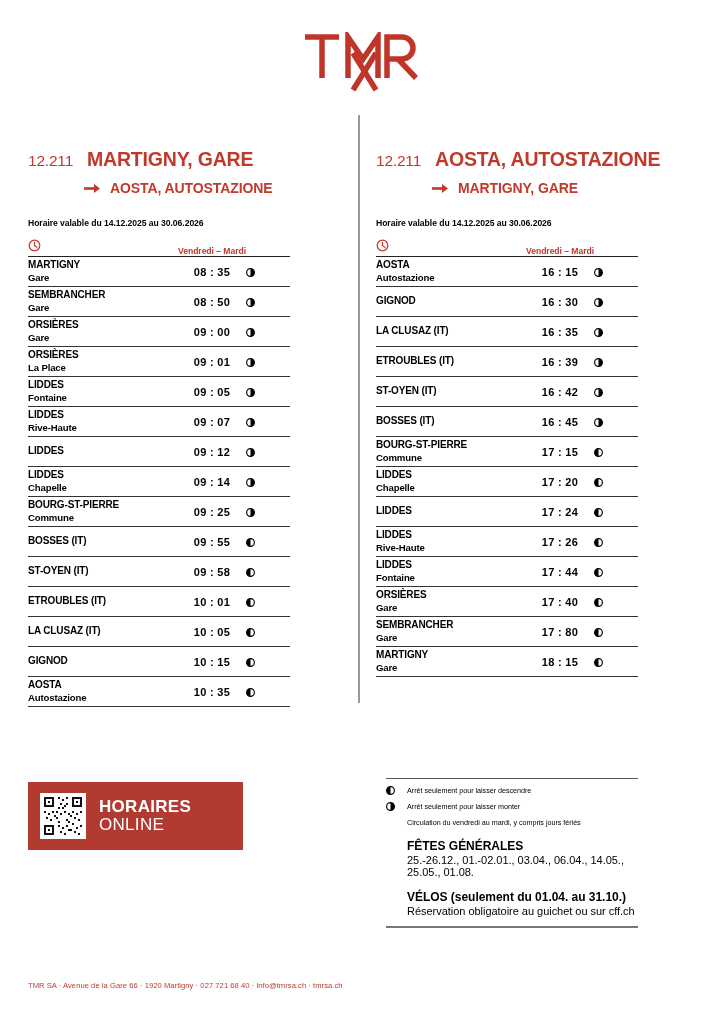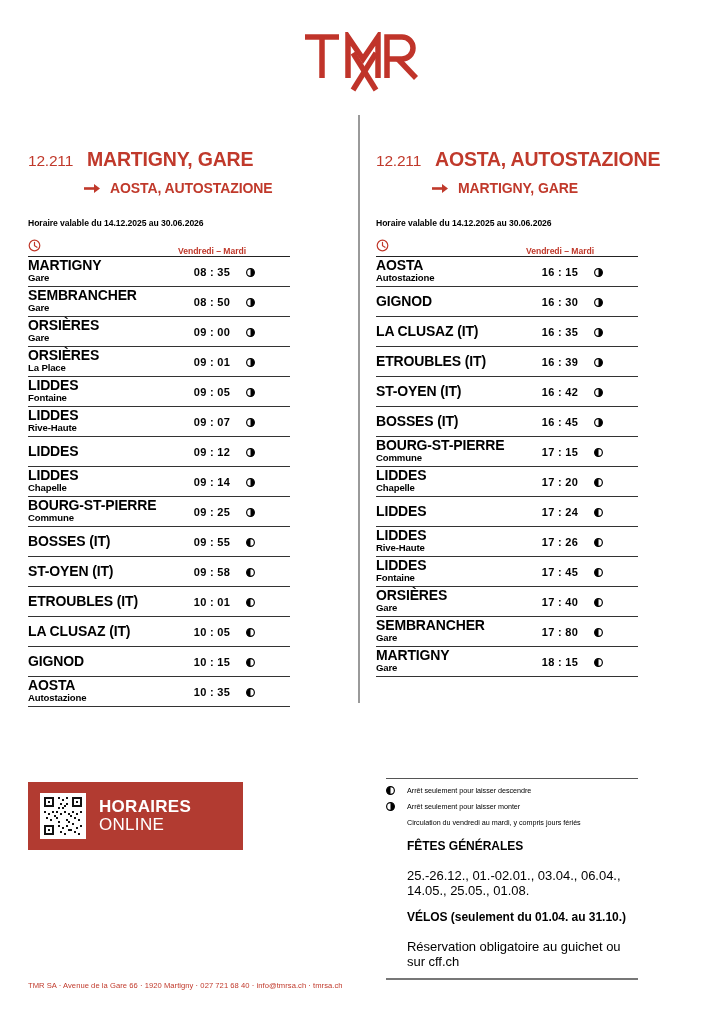--- a/index.html
+++ b/index.html
@@ -55,21 +55,21 @@
   .hdr-row th { border-bottom: 1.6px solid #222; padding-bottom: 4px; vertical-align: bottom; }
   .hdr-clock { width: 150px; text-align: left; }
   .hdr-days {
     text-align: left; color: #c0392b; font-size: 8.6px;
     font-weight: bold; letter-spacing: -0.05px; padding-left: 2px;
   }
 
   .row td { border-bottom: 1.1px solid #333; height: 30px; vertical-align: middle; }
   .cell-stop { width: 150px; padding-left: 1px; }
   .stop-name {
-    font-size: 14px; font-weight: bold; line-height: 12.5px;
+    font-size: 10px; font-weight: bold; line-height: 12.5px;
     letter-spacing: -0.15px; white-space: nowrap;
   }
   .stop-sub {
     font-size: 9.6px; font-weight: bold; line-height: 12.2px;
     letter-spacing: -0.15px; white-space: nowrap;
   }
   .cell-time {
     width: 68px; text-align: center; font-size: 11px;
     font-weight: 700; letter-spacing: 0.3px; white-space: nowrap;
   }
@@ -92,21 +92,21 @@
   .banner-l2 { font-size: 17px; font-weight: 300; letter-spacing: 0.3px; }
 
   
   .legend { position: absolute; left: 386px; top: 778px; width: 252px; }
   .legend-topline { width: 252px; height: 1.2px; background: #555; margin-bottom: 7px; }
   .legend-row { display: flex; align-items: flex-end; gap: 12px; margin-bottom: 7px; }
   .legend-txt { font-size: 7.2px; letter-spacing: -0.03px; }
   .legend-note { font-size: 7.2px; margin: 0 0 0 21px; letter-spacing: -0.03px; }
   .legend-block { margin: 12px 0 0 21px; }
   .legend-bold { font-size: 12px; font-weight: bold; letter-spacing: -0.03px; }
-  .legend-sub  { font-size: 13px; letter-spacing: -0.03px; margin-top: 15px; }
+  .legend-sub  { font-size: 11px; letter-spacing: -0.03px; margin-top: 1px; }
   .legend-botline { width: 252px; height: 1.4px; background: #777; margin-top: 9px; margin-left: 0; }
 
   
   .footer {
     position: absolute; left: 28px; top: 981px;
     font-size: 7.6px; color: #c0392b; letter-spacing: 0.05px;
   }
 </style>
 </head>
 <body>
@@ -464,21 +464,21 @@
             <td class="cell-icon"><span class="halfdot"><svg width="9" height="9" viewBox="0 0 10 10">
                   <circle cx="5" cy="5" r="4.3" fill="#fff" stroke="#000" stroke-width="1.3"></circle>
                   <path d="M5 0.7 A4.3 4.3 0 0 0 5 9.3 Z" fill="#000"></path>
                 </svg></span></td>
           </tr>
         <tr class="row">
             <td class="cell-stop">
               <div class="stop-name">LIDDES</div>
               <div class="stop-sub">Fontaine</div>
             </td>
-            <td class="cell-time">17 : 45</td>
+            <td class="cell-time">17 : 44</td>
             <td class="cell-icon"><span class="halfdot"><svg width="9" height="9" viewBox="0 0 10 10">
                   <circle cx="5" cy="5" r="4.3" fill="#fff" stroke="#000" stroke-width="1.3"></circle>
                   <path d="M5 0.7 A4.3 4.3 0 0 0 5 9.3 Z" fill="#000"></path>
                 </svg></span></td>
           </tr>
         <tr class="row">
             <td class="cell-stop">
               <div class="stop-name">ORSIÈRES</div>
               <div class="stop-sub">Gare</div>
             </td>

